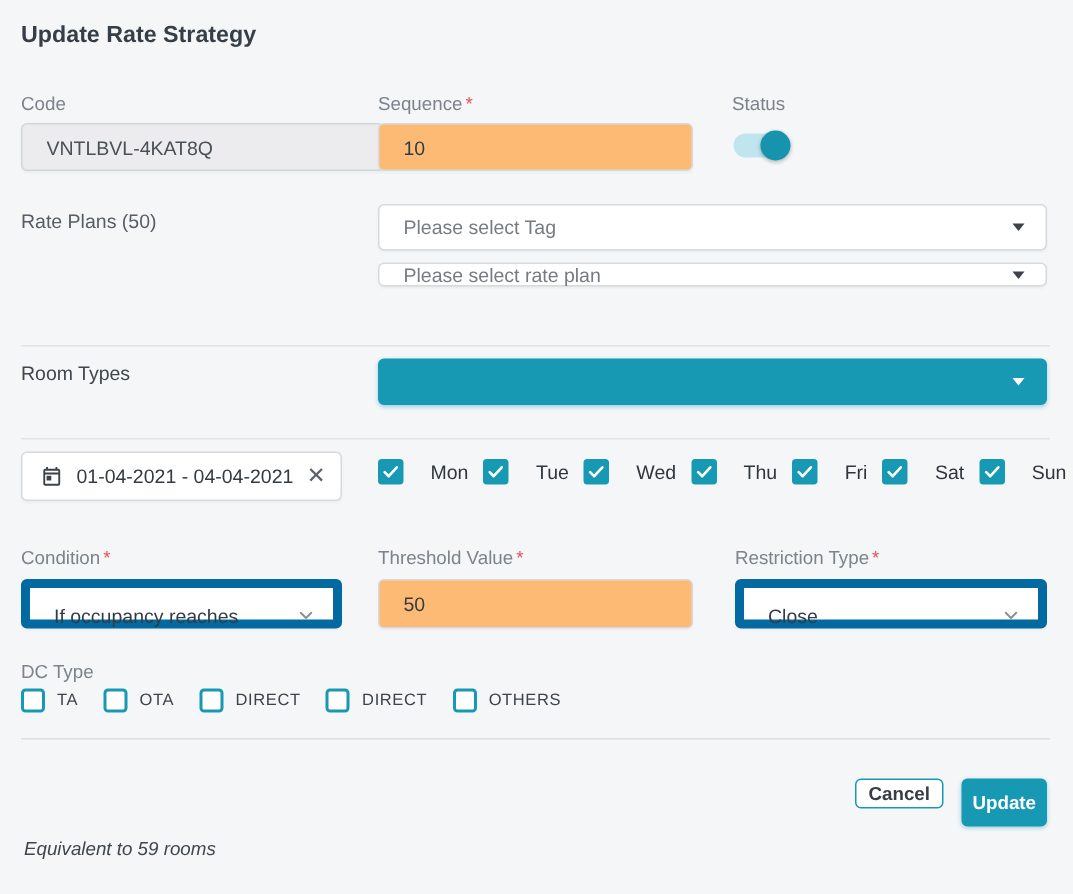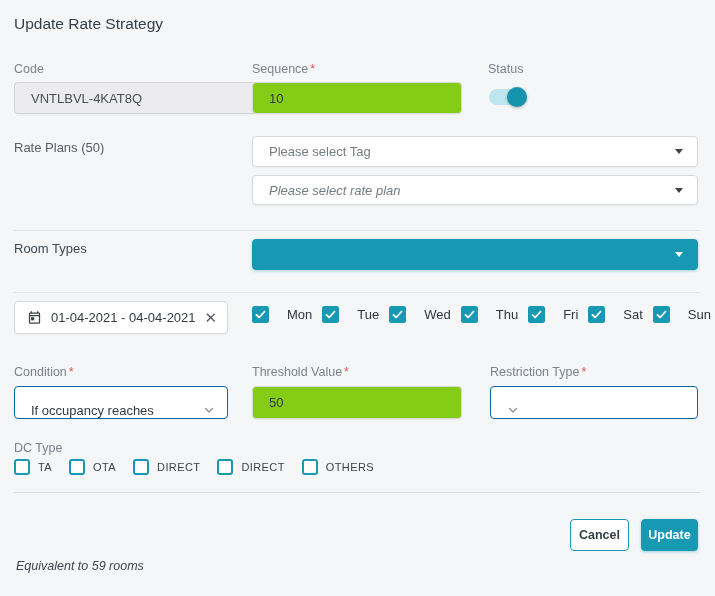--- a/index.html
+++ b/index.html
@@ -1,41 +1,41 @@
 <!DOCTYPE html>
 <html><head>
 <meta charset="utf-8">
 <style>
   html,body{margin:0;padding:0;}
   body{font-family:"Liberation Sans","DejaVu Sans",sans-serif;background:#f5f6f8;}
   #app{position:relative;width:715px;height:596px;background:#f5f6f8;overflow:hidden;}
 
   .abs{position:absolute;}
-  .page-title{left:14px;top:15px;font-size:15.5px;font-weight:400;color:#363f47;}
+  .page-title{left:14px;top:15px;font-size:15.5px;font-weight:700;color:#363f47;}
 
   .field-label{font-size:12.5px;color:#7b838b;}
   .side-label{font-size:13px;color:#565d65;}
   .req{color:#e8505f;margin-left:2px;}
 
-  .input{box-sizing:border-box;border:1px solid #d7d9db;border-radius:4px;background:#84cc16;
+  .input{box-sizing:border-box;border:1px solid #d7d9db;border-radius:4px;background:#fdba74;
          font-family:inherit;font-size:13px;color:#343b42;padding:0 10px 0 16px;outline:none;
          box-shadow:0 1px 2px rgba(0,0,0,0.04);}
   .input.disabled{background:#ececee;border-color:#d4d5d7;color:#4a5056;}
 
   .dropdown{box-sizing:border-box;display:flex;align-items:center;background:#fff;
             border:1px solid #d7d9db;border-radius:4px;box-shadow:0 1px 2px rgba(0,0,0,0.05);
             padding:0 14px 0 16px;cursor:pointer;}
   .dropdown .ph{flex:1;font-size:13px;color:#767b81;}
   .caret{width:0;height:0;border-left:4.5px solid transparent;border-right:4.5px solid transparent;
          border-top:5.5px solid #3c4248;}
   .dropdown.teal{background:#1799b4;border-color:#1799b4;box-shadow:0 1px 3px rgba(23,153,180,0.4);}
   .dropdown.teal .caret{border-top-color:#fff;}
 
   .select-box{box-sizing:border-box;display:flex;align-items:center;background:#fff;
-              border:1px solid #0369a1;border-radius:4px;box-shadow:0 1px 2px rgba(0,0,0,0.04);
+              border:6px solid #0369a1;border-radius:4px;box-shadow:0 1px 2px rgba(0,0,0,0.04);
               padding:15px 12px 0 16px;cursor:pointer;}
   .select-box .val{flex:1;font-size:13px;color:#343b42;}
   .chev{width:12px;height:12px;}
 
   .toggle{width:37px;height:18px;position:relative;cursor:pointer;}
   .toggle .track{position:absolute;left:0;top:1px;width:35px;height:16px;border-radius:9px;background:#bfe6ef;}
   .toggle .knob{position:absolute;right:-1px;top:-1px;width:20px;height:20px;border-radius:50%;
                 background:#1794ad;box-shadow:0 1px 3px rgba(0,0,0,0.3);}
 
   .divider{position:absolute;left:14px;right:15px;height:1px;background:#e2e3e6;}
@@ -87,21 +87,21 @@
   <div class="abs toggle" style="left:489px;top:88px;">
     <span class="track"></span>
     <span class="knob"></span>
   </div>
 
   <div class="abs side-label" style="left:14px;top:140px;">Rate Plans (50)</div>
   <div class="abs dropdown" style="left:252px;top:136px;width:446px;height:31px;">
     <span class="ph">Please select Tag</span>
     <span class="caret"></span>
   </div>
-  <div class="abs dropdown" style="left:252px;top:175px;width:446px;height:30px;font-style:italic;">
+  <div class="abs dropdown" style="left:252px;top:175px;width:446px;height:16px;">
     <span class="ph">Please select rate plan</span>
     <span class="caret"></span>
   </div>
 
   <div class="divider" style="top:230px;"></div>
 
   <div class="abs side-label" style="left:14px;top:241px;color:#3f474f;">Room Types</div>
   <div class="abs dropdown teal" style="left:252px;top:239px;width:446px;height:31px;">
     <span class="ph" style="color:#fff;"></span>
     <span class="caret"></span>
@@ -187,20 +187,21 @@
   </div>
 
   <div class="abs select-box" style="left:14px;top:386px;width:214px;height:33px;">
     <span class="val">If occupancy reaches</span>
     <svg class="chev" viewBox="0 0 24 24">
       <path d="M5 9l7 7 7-7" fill="none" stroke="#8a9097" stroke-width="2.6" stroke-linecap="round" stroke-linejoin="round"></path>
     </svg>
   </div>
   <input class="abs input" style="left: 252px; top: 386px; width: 210px; height: 33px;" value="50">
   <div class="abs select-box" style="left:490px;top:386px;width:208px;height:33px;">
+    <span class="val">Close</span>
     <svg class="chev" viewBox="0 0 24 24">
       <path d="M5 9l7 7 7-7" fill="none" stroke="#8a9097" stroke-width="2.6" stroke-linecap="round" stroke-linejoin="round"></path>
     </svg>
   </div>
 
   <div class="abs field-label" style="left:14px;top:441px;">DC Type</div>
   <div class="abs cb-row dc-list" style="left:14px;top:459px;">
       <label class="cb-item">
         <span class="cb-box"></span>
         <span class="cb-label">TA</span>
@@ -218,18 +219,18 @@
         <span class="cb-label">DIRECT</span>
       </label>
       <label class="cb-item">
         <span class="cb-box"></span>
         <span class="cb-label">OTHERS</span>
       </label>
     </div>
 
   <div class="divider" style="top:492px;background:#dcdee0;"></div>
 
-  <div class="abs btn btn-cancel" style="left:570px;top:519px;width:59px;height:32px;">Cancel</div>
+  <div class="abs btn btn-cancel" style="left:570px;top:519px;width:59px;height:20px;">Cancel</div>
   <div class="abs btn btn-update" style="left:641px;top:519px;width:57px;height:32px;">Update</div>
 
   <div class="abs footer-note" style="left:16px;top:559px;">Equivalent to 59 rooms</div>
 
 </div>
 
 </body></html>

